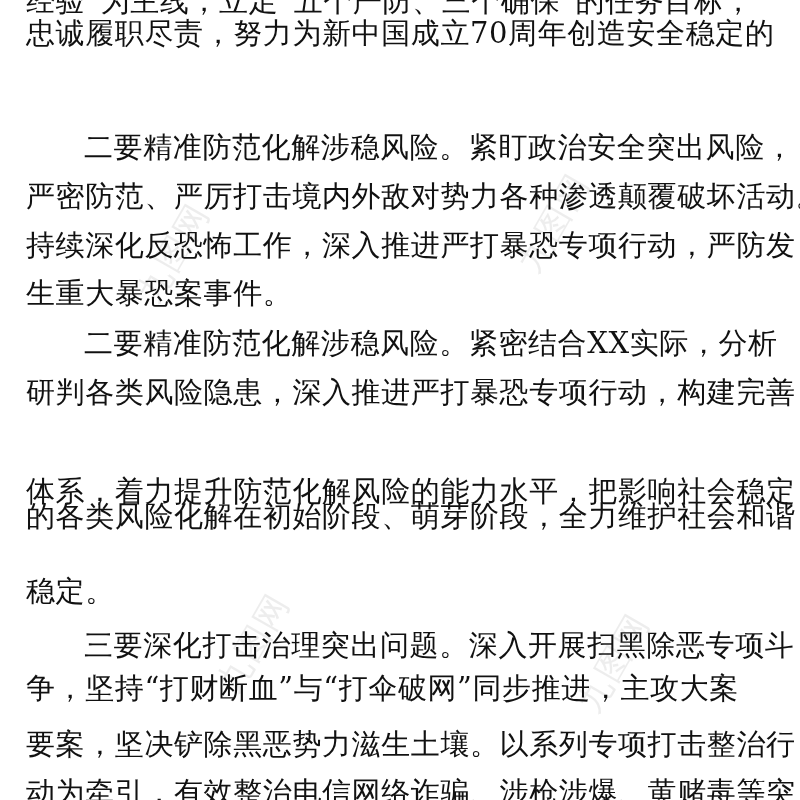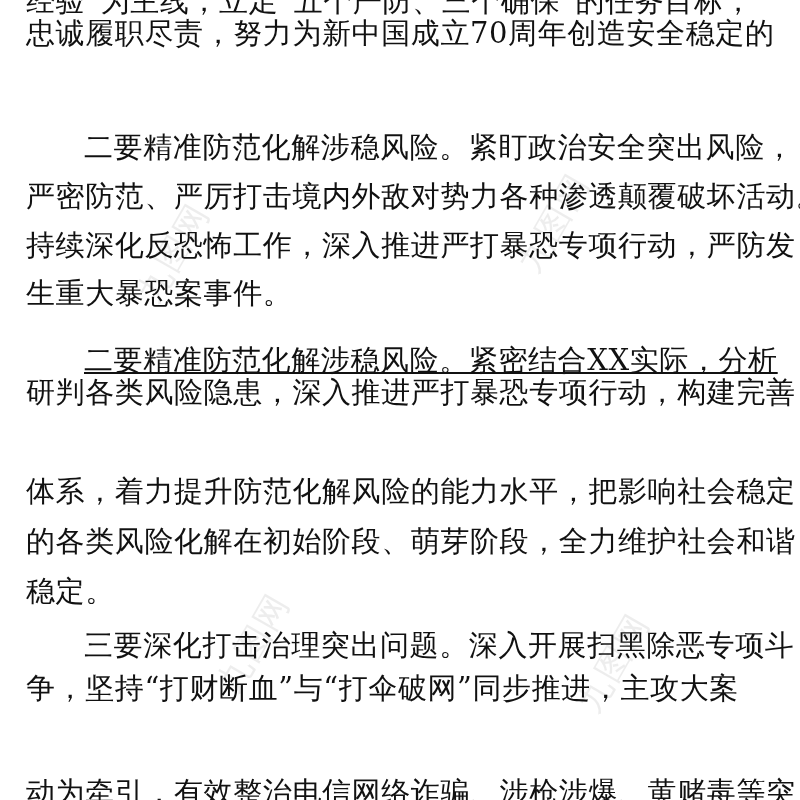--- a/index.html
+++ b/index.html
@@ -52,22 +52,23 @@
   <div class="watermark" style="left:560px;top:640px;">九图网</div>
 
   <div class="line" style="top:-15px;">经验”为主线，立足“五个严防、三个确保”的任务目标，</div>
   <div class="line" style="top:17px;">忠诚履职尽责，努力为新中国成立70周年创造安全稳定的</div>
 
   <div class="line indent" style="top:131px;">二要精准防范化解涉稳风险。紧盯政治安全突出风险，</div>
   <div class="line" style="top:180px;">严密防范、严厉打击境内外敌对势力各种渗透颠覆破坏活动。</div>
   <div class="line" style="top:229px;">持续深化反恐怖工作，深入推进严打暴恐专项行动，严防发</div>
   <div class="line" style="top:277px;">生重大暴恐案事件。</div>
 
-  <div class="line indent" style="top:344px;text-decoration:underline;">二要精准防范化解涉稳风险。紧密结合XX实际，分析</div>
+  <div class="line indent" style="top:327px;">二要精准防范化解涉稳风险。紧密结合XX实际，分析</div>
   <div class="line" style="top:376px;">研判各类风险隐患，深入推进严打暴恐专项行动，构建完善</div>
   <div class="line" style="top:475px;">体系，着力提升防范化解风险的能力水平，把影响社会稳定</div>
-  <div class="line" style="top:525px;text-align:center;">的各类风险化解在初始阶段、萌芽阶段，全力维护社会和谐</div>
+  <div class="line" style="top:500px;text-align:center;">的各类风险化解在初始阶段、萌芽阶段，全力维护社会和谐</div>
   <div class="line indent" style="top:629px;">三要深化打击治理突出问题。深入开展扫黑除恶专项斗</div>
 
   <div class="line" style="top:575px;">稳定。</div>
   <div class="line" style="top:672px;">争，坚持“打财断血”与“打伞破网”同步推进，主攻大案</div>
+  <div class="line" style="top:728px;">要案，坚决铲除黑恶势力滋生土壤。以系列专项打击整治行</div>
   <div class="line" style="top:776px;">动为牵引，有效整治电信网络诈骗、涉枪涉爆、黄赌毒等突</div>
 </div>
 
 </body></html>

